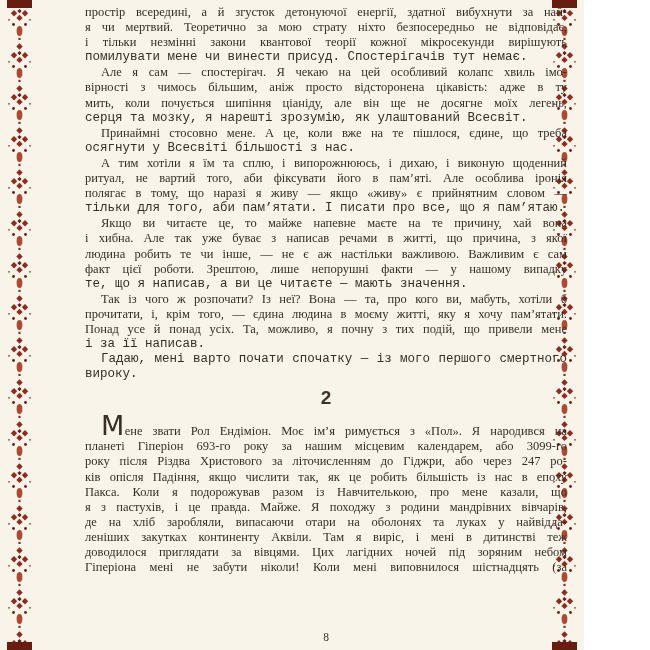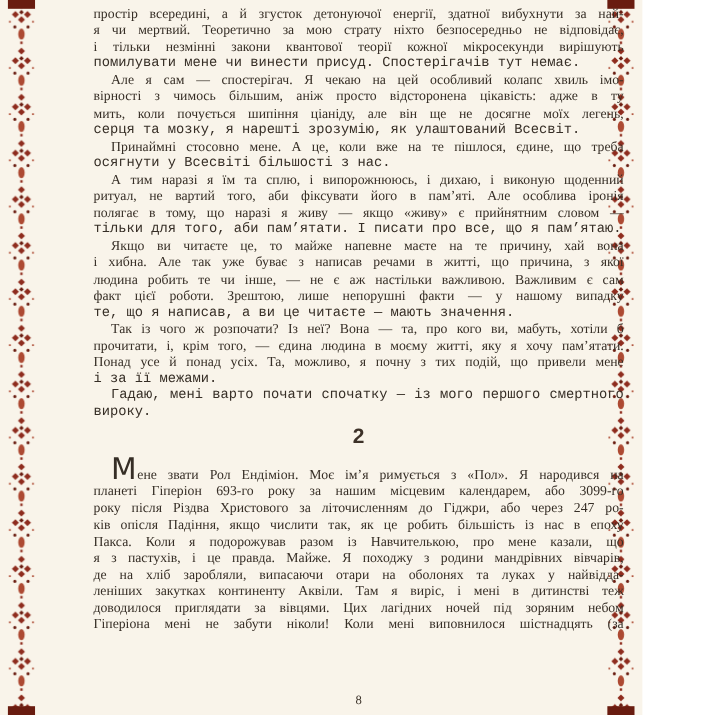--- a/index.html
+++ b/index.html
@@ -104,37 +104,37 @@
         <div class="line">Але я сам — спостерігач. Я чекаю на цей особливий колапс хвиль імо-</div>
         <div class="line">вірності з чимось більшим, аніж просто відсторонена цікавість: адже в ту</div>
         <div class="line">мить, коли почується шипіння ціаніду, але він ще не досягне моїх легень,</div>
         <div class="line last">серця та мозку, я нарешті зрозумію, як улаштований Всесвіт.</div>
       </div>
       <div class="para indent">
         <div class="line">Принаймні стосовно мене. А це, коли вже на те пішлося, єдине, що треба</div>
         <div class="line last">осягнути у Всесвіті більшості з нас.</div>
       </div>
       <div class="para indent">
-        <div class="line">А тим наразі я їм та сплю, і випорожнююсь, і дихаю, і виконую щоденний</div>
+        <div class="line">А тим хотіли я їм та сплю, і випорожнююсь, і дихаю, і виконую щоденний</div>
         <div class="line">ритуал, не вартий того, аби фіксувати його в пам’яті. Але особлива іронія</div>
         <div class="line">полягає в тому, що наразі я живу — якщо «живу» є прийнятним словом —</div>
         <div class="line last">тільки для того, аби пам’ятати. І писати про все, що я пам’ятаю.</div>
       </div>
       <div class="para indent">
         <div class="line">Якщо ви читаєте це, то майже напевне маєте на те причину, хай вона</div>
         <div class="line">і хибна. Але так уже буває з написав речами в житті, що причина, з якої</div>
         <div class="line">людина робить те чи інше, — не є аж настільки важливою. Важливим є сам</div>
         <div class="line">факт цієї роботи. Зрештою, лише непорушні факти — у нашому випадку</div>
         <div class="line last">те, що я написав, а ви це читаєте — мають значення.</div>
       </div>
       <div class="para indent">
         <div class="line">Так із чого ж розпочати? Із неї? Вона — та, про кого ви, мабуть, хотіли б</div>
         <div class="line">прочитати, і, крім того, — єдина людина в моєму житті, яку я хочу пам’ятати.</div>
         <div class="line">Понад усе й понад усіх. Та, можливо, я почну з тих подій, що привели мене</div>
-        <div class="line last">і за її межами.</div>
+        <div class="line last">і за її написав.</div>
       </div>
       <div class="para indent">
         <div class="line last">Гадаю, мені варто почати спочатку — із мого першого смертного вироку.</div>
       </div>
       <div class="heading">2</div>
       <div class="para indent">
         <div class="line"><span class="initial">М</span>ене звати Рол Ендіміон. Моє ім’я римується з «Пол». Я народився на</div>
         <div class="line">планеті Гіперіон 693-го року за нашим місцевим календарем, або 3099-го</div>
         <div class="line">року після Різдва Христового за літочисленням до Гіджри, або через 247 ро-</div>
         <div class="line">ків опісля Падіння, якщо числити так, як це робить більшість із нас в епоху</div>

